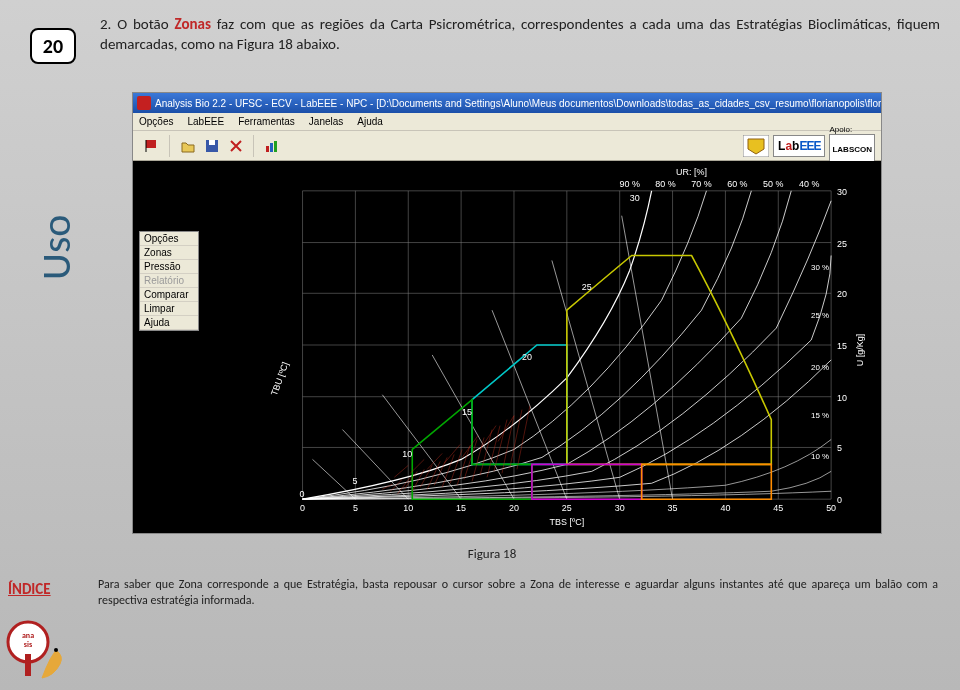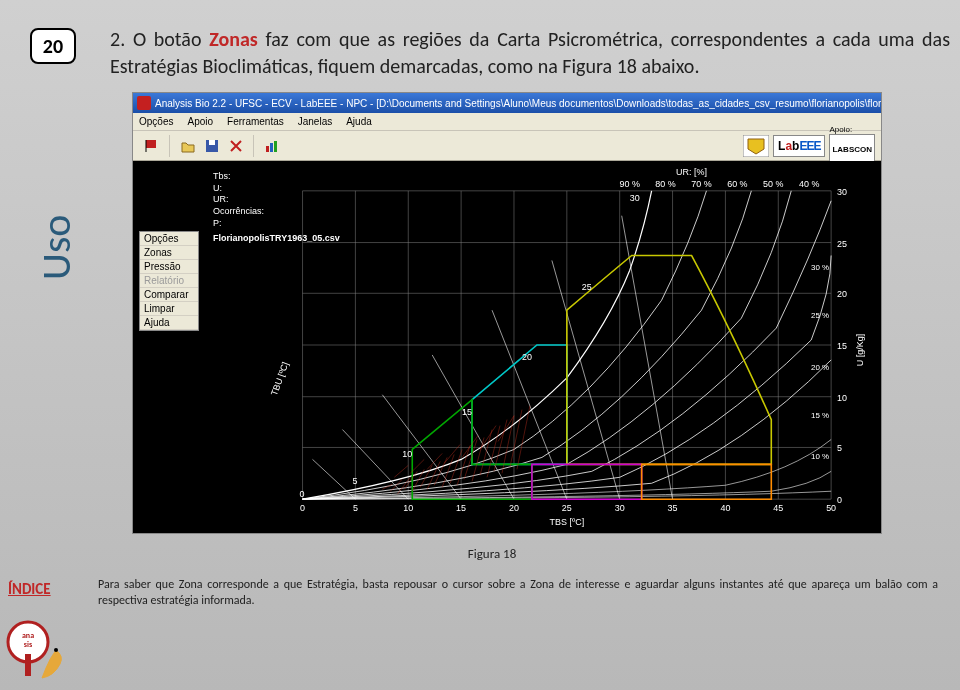--- a/index.html
+++ b/index.html
@@ -48,28 +48,27 @@
   }
   .logo-bottom {
     position: absolute;
     left: 6px;
     bottom: 6px;
     width: 64px;
     height: 64px;
   }
   .body-text {
     position: absolute;
-    left: 110px;
+    left: 100px;
     top: 14px;
     width: 840px;
-    font-size: 20px;
+    font-size: 15px;
     line-height: 1.35;
     color: #222;
     text-align: justify;
-    margin-top: 12px;
   }
   .body-text .red { color: #c02828; font-weight: bold; }
   .body-text-2 {
     position: absolute;
     left: 98px;
     top: 576px;
     width: 840px;
     font-size: 12px;
     line-height: 1.35;
     color: #222;
@@ -188,21 +187,21 @@
 <div class="screenshot">
 
   <div class="titlebar">
     <div class="ticon"></div>
     <span>Analysis Bio 2.2 - UFSC - ECV - LabEEE - NPC - [D:\Documents and Settings\Aluno\Meus documentos\Downloads\todas_as_cidades_csv_resumo\florianopolis\florianop]</span>
 
   </div>
 
   <div class="menubar">
     <span>Opções</span>
-    <span>Apoio</span>
+    <span>LabEEE</span>
     <span>Ferramentas</span>
     <span>Janelas</span>
     <span>Ajuda</span>
   </div>
 
   <div class="toolbar">
     <div class="tbtn">
         <svg width="16" height="16">
           <rect x="2" y="2" width="10" height="8" fill="#c02020"></rect>
           <line x1="2" y1="2" x2="2" y2="14" stroke="#000"></line>
@@ -245,28 +244,20 @@
           <span class="E">EEE</span>
         </div>
       <div style="font-size:8px;color:#000;line-height:1;">
         <div>Apoio:</div>
         <div style="background:#fff;border:1px solid #888;padding:11px 2px;font-weight:bold;">LABSCON</div>
       </div>
     </div>
   </div>
 
   <div class="chart-area">
-    <div class="info-text">
-      <div>Tbs:</div>
-      <div>U:</div>
-      <div>UR:</div>
-      <div>Ocorrências:</div>
-      <div>P:</div>
-      <div style="margin-top:4px;font-weight:bold;">FlorianopolisTRY1963_05.csv</div>
-    </div>
 
     <svg class="chart-svg" viewBox="0 0 750 374" preserveAspectRatio="none">
 
       <g stroke="#888" stroke-width="0.5">
         <line x1="170" y1="340" x2="170" y2="30"></line>
           <line x1="223" y1="340" x2="223" y2="30"></line>
         <line x1="276" y1="340" x2="276" y2="30"></line>
           <line x1="329" y1="340" x2="329" y2="30"></line>
         <line x1="382" y1="340" x2="382" y2="30"></line>
           <line x1="435" y1="340" x2="435" y2="30"></line>

